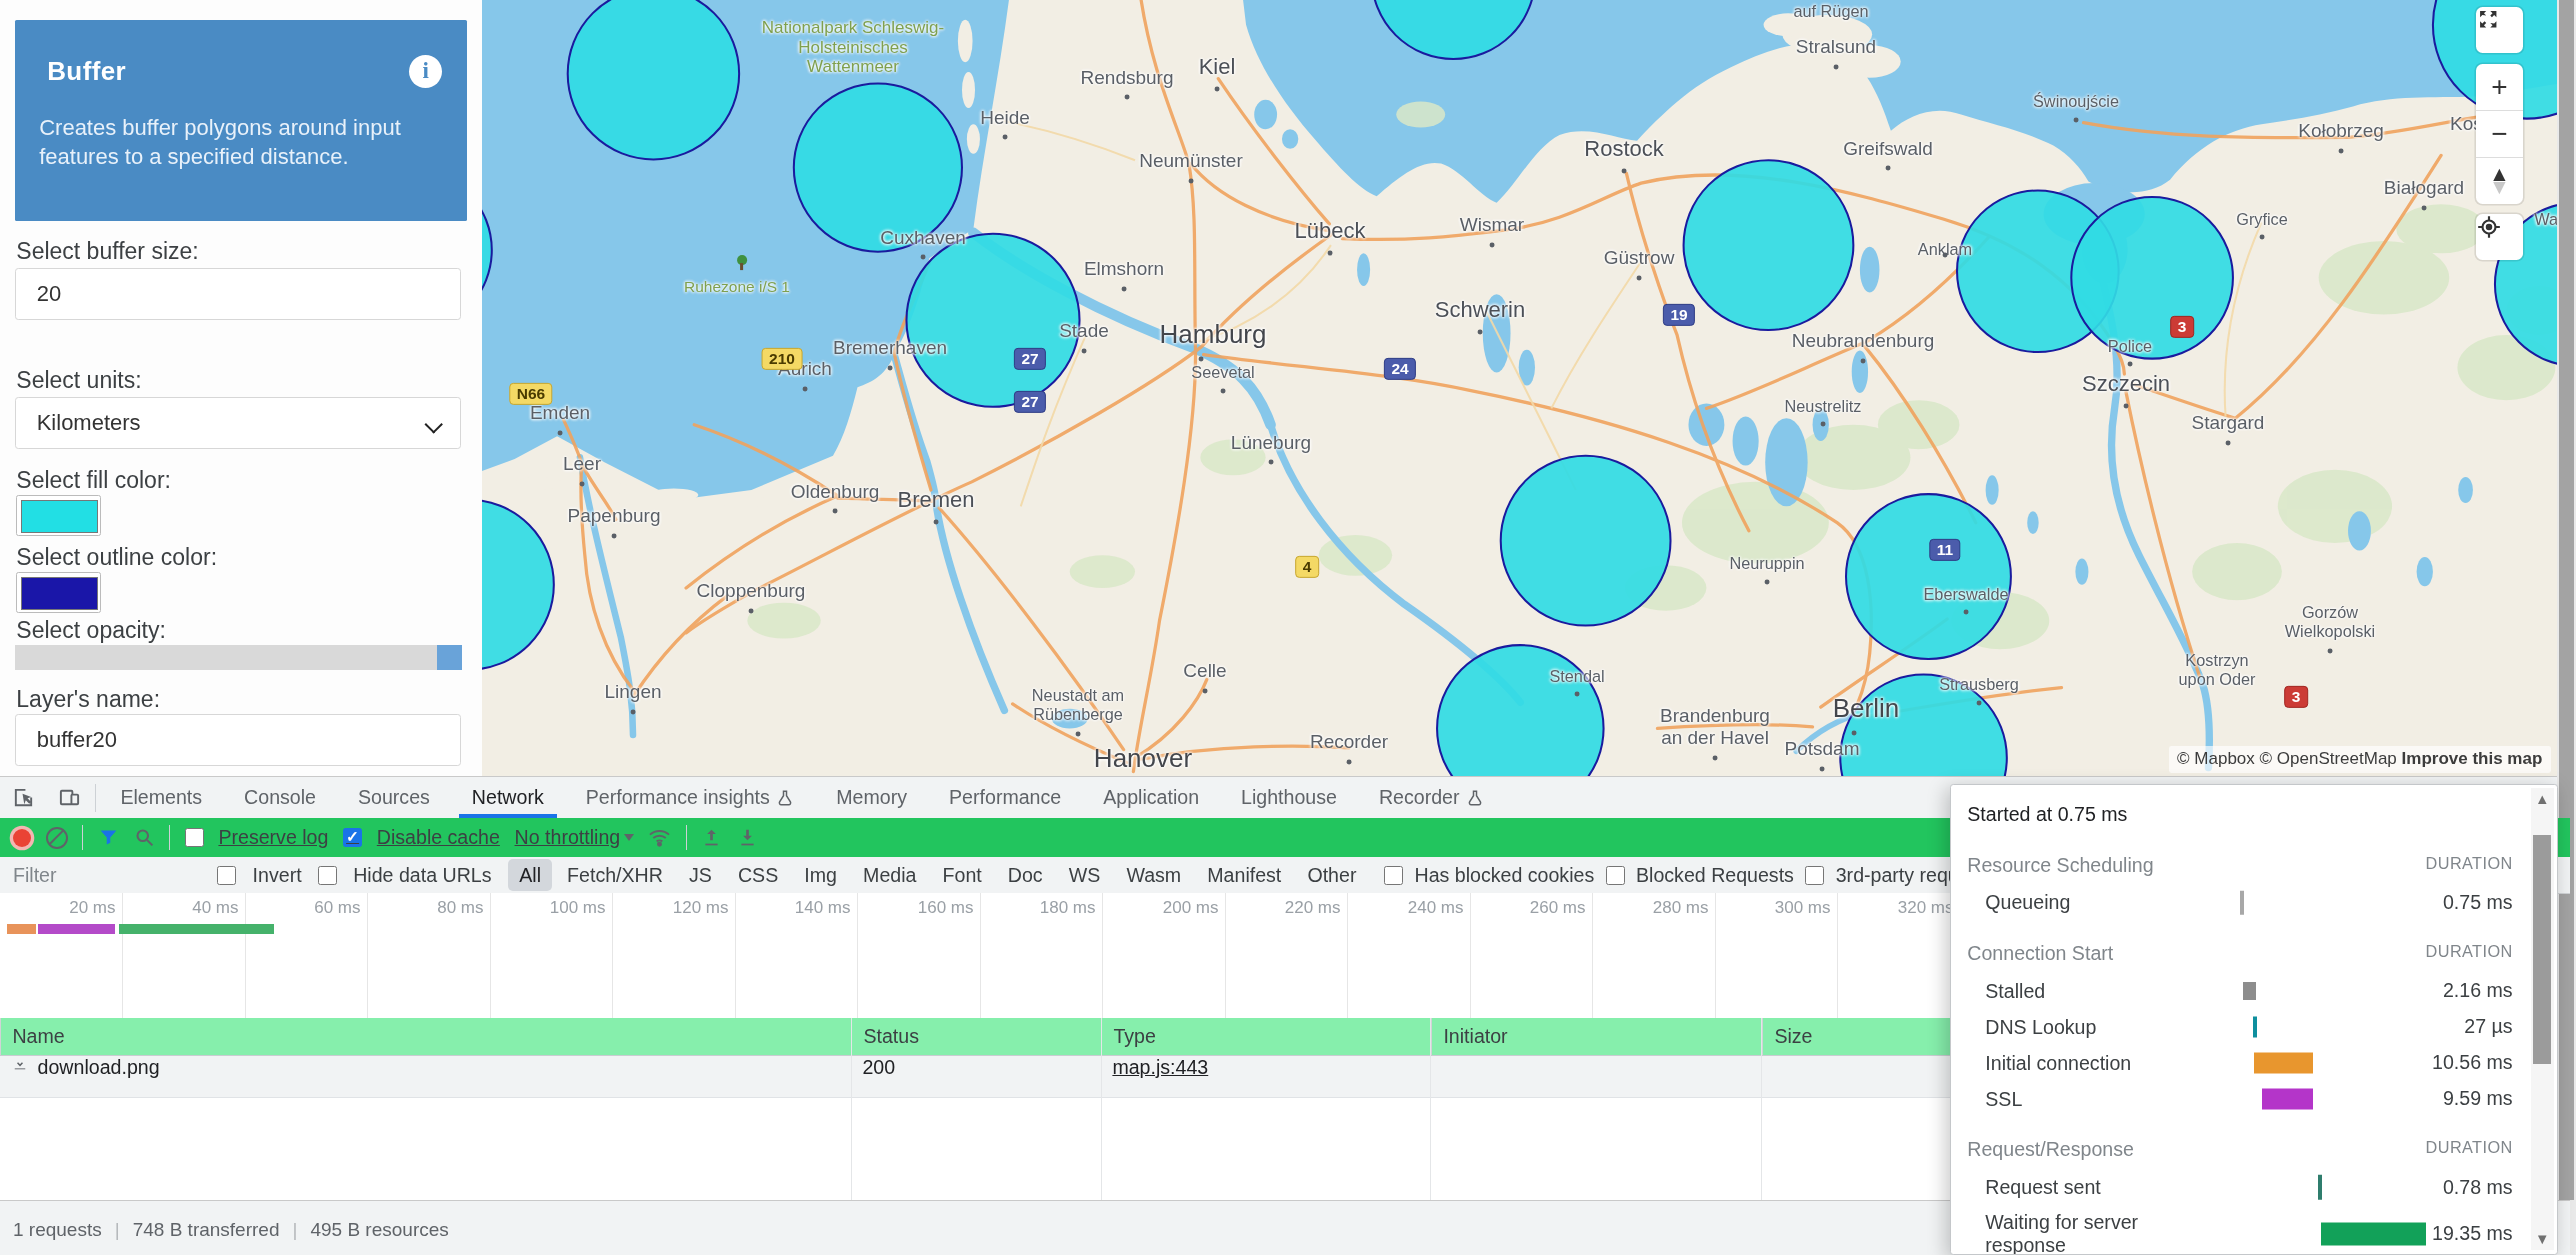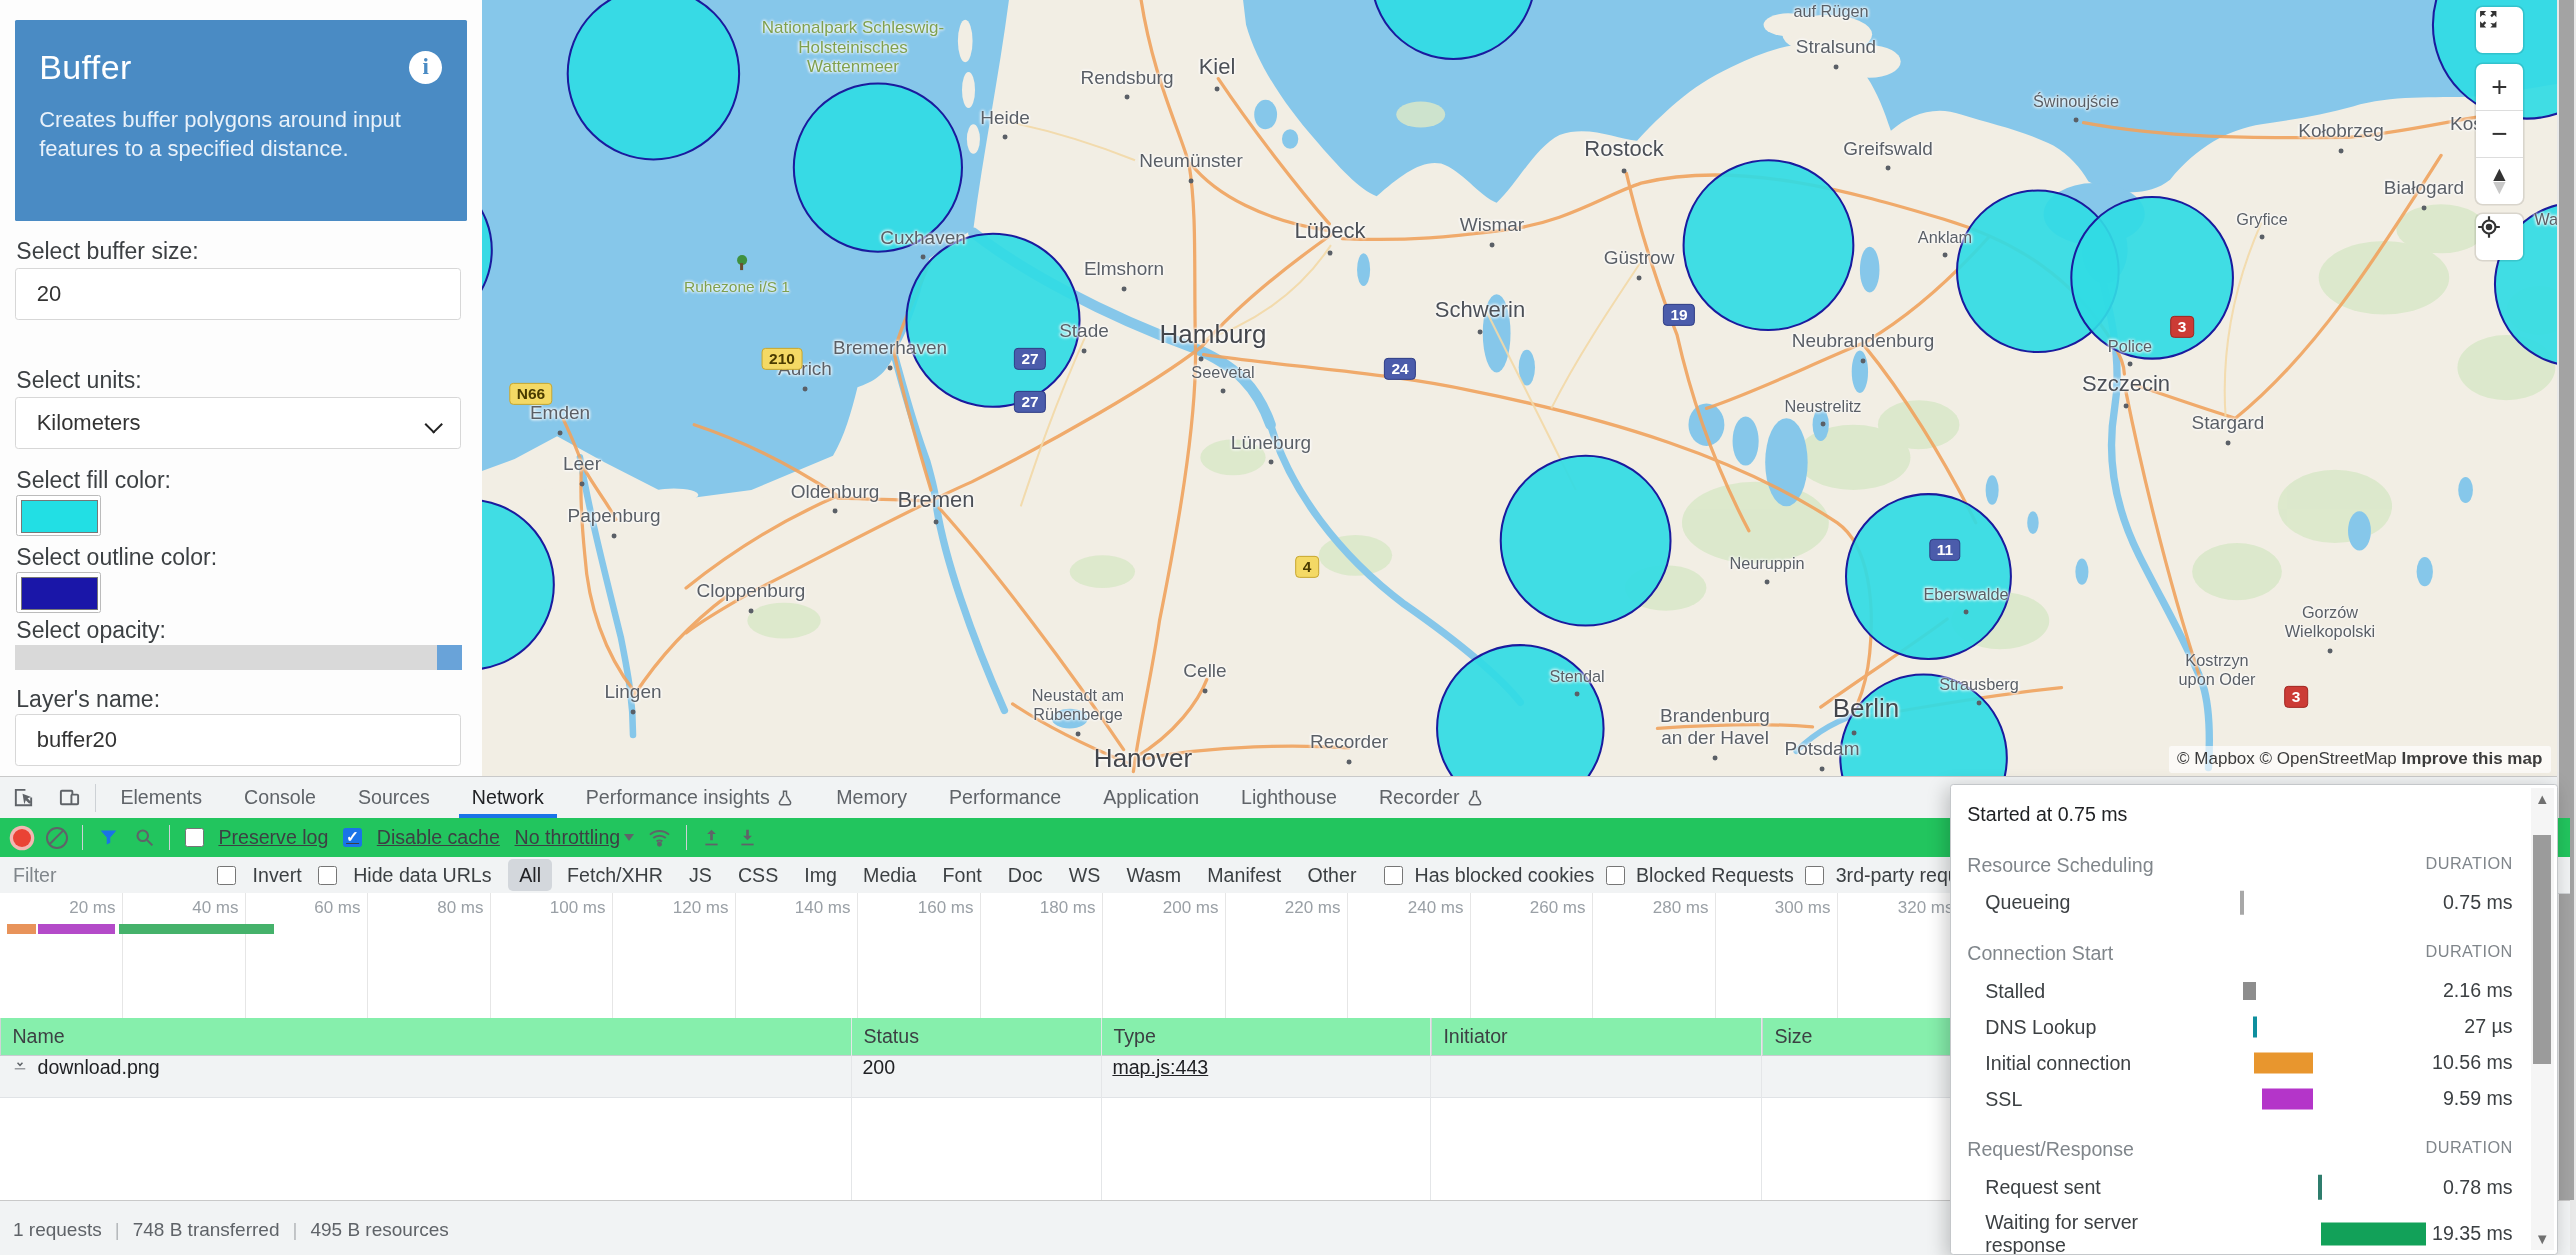--- a/index.html
+++ b/index.html
@@ -3,21 +3,21 @@
 <meta charset="utf-8">
 <style>
   html,body{margin:0;padding:0;background:#fff;}
   .app{position:relative;width:2576px;height:1256px;overflow:hidden;background:#fff;
        font-family:"Liberation Sans",sans-serif;color:#202124;}
   
   .sidebar{position:absolute;left:0;top:0;width:482px;height:776px;background:#fdfdfd;}
   .panel-card{position:absolute;left:14.7px;top:19.6px;width:452px;height:201px;background:#4a8bc4;
       border-radius:1.6px;color:#fff;padding:0;box-sizing:border-box;}
   .panel-title-row{display:flex;justify-content:space-between;align-items:center;padding:28px 24.5px 0 24.5px;}
-  .panel-title{margin:0;font-size:34px;font-weight:normal;letter-spacing:0.4px;}
+  .panel-title{margin:8px;font-size:26px;font-weight:bold;letter-spacing:0.4px;}
   .info-ic{width:33px;height:33px;border-radius:50%;background:#fff;color:#4a8bc4;font-weight:bold;
       font-size:23px;display:flex;align-items:center;justify-content:center;font-family:"Liberation Serif",serif;cursor:pointer;}
   .panel-desc{margin:18px 24.5px 0 24.5px;font-size:22px;line-height:1.35;color:#e8f1fa;}
   .fld-label{position:absolute;left:16.3px;font-size:23px;color:#3c4043;}
   .tb{position:absolute;left:14.7px;width:446px;height:52px;background:#fff;border:1.6px solid #d7d7d7;
       border-radius:3.3px;box-sizing:border-box;font-size:22px;color:#333;display:flex;align-items:center;
       padding-left:21px;cursor:text;}
   .chev{position:absolute;right:19.6px;top:19.6px;width:11.4px;height:11.4px;border-right:2.4px solid #222;
       border-bottom:2.4px solid #222;transform:rotate(45deg);}
   .swatch-box{position:absolute;left:16.3px;width:85px;height:41px;background:#fff;border:1.6px solid #bbb;
@@ -304,21 +304,21 @@
         <div class="cdot" style="left: 998px; top: 332px;"></div>
         <div class="city md" style="left: 1142px; top: 149px;">Rostock</div>
         <div class="cdot" style="left: 1142px; top: 171px;"></div>
         <div class="city" style="left: 1157px; top: 258px;">Güstrow</div>
         <div class="cdot" style="left: 1157px; top: 278px;"></div>
         <div class="city" style="left: 1406px; top: 149px;">Greifswald</div>
         <div class="cdot" style="left: 1406px; top: 168px;"></div>
         <div class="city" style="left: 1354px; top: 47px;">Stralsund</div>
         <div class="cdot" style="left: 1354px; top: 67px;"></div>
         <div class="city sm" style="left: 1349px; top: 11.4px;">auf Rügen</div>
-        <div class="city sm" style="left: 1463px; top: 237px;">Anklam</div>
+        <div class="city sm" style="left: 1463px; top: 249px;">Anklam</div>
         <div class="cdot" style="left: 1463px; top: 255px;"></div>
         <div class="city" style="left: 1381px; top: 341px;">Neubrandenburg</div>
         <div class="cdot" style="left: 1381px; top: 361px;"></div>
         <div class="city sm" style="left: 1341px; top: 406px;">Neustrelitz</div>
         <div class="cdot" style="left: 1341px; top: 424px;"></div>
         <div class="city" style="left: 789px; top: 443px;">Lüneburg</div>
         <div class="cdot" style="left: 789px; top: 462px;"></div>
         <div class="city sm" style="left: 1285px; top: 563px;">Neuruppin</div>
         <div class="cdot" style="left: 1285px; top: 582px;"></div>
         <div class="city sm" style="left: 1484px; top: 594px;">Eberswalde</div>

